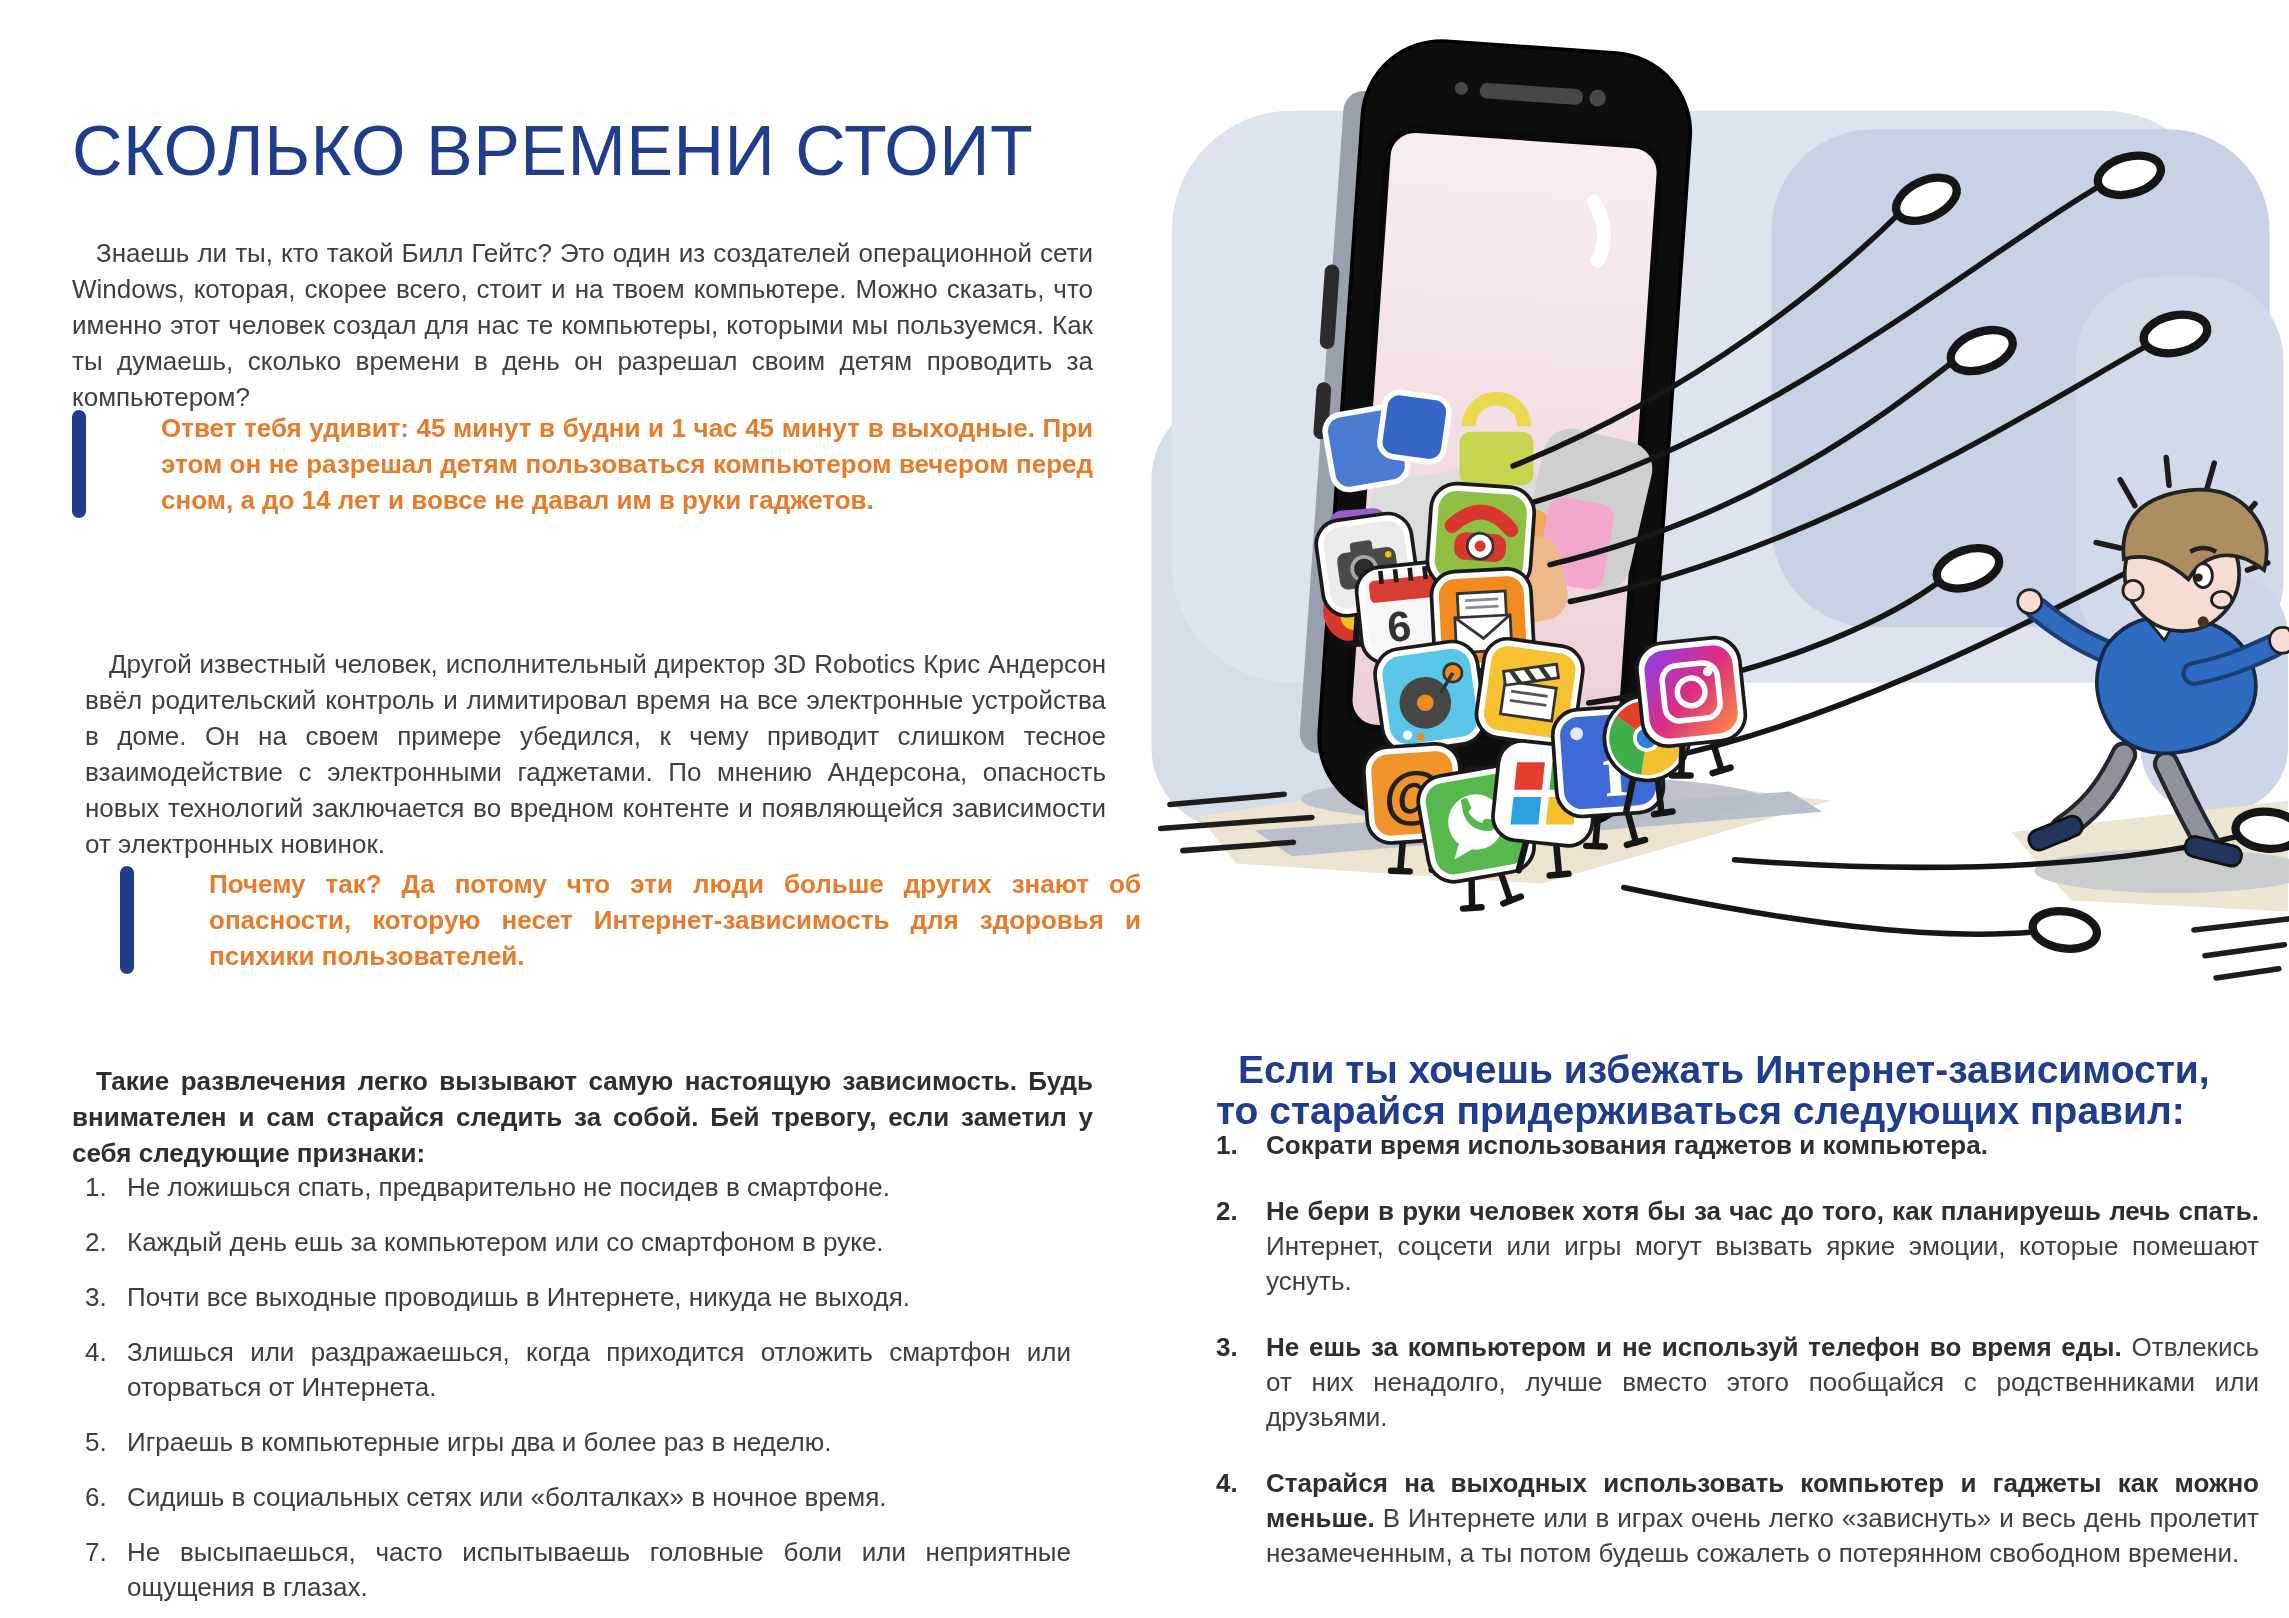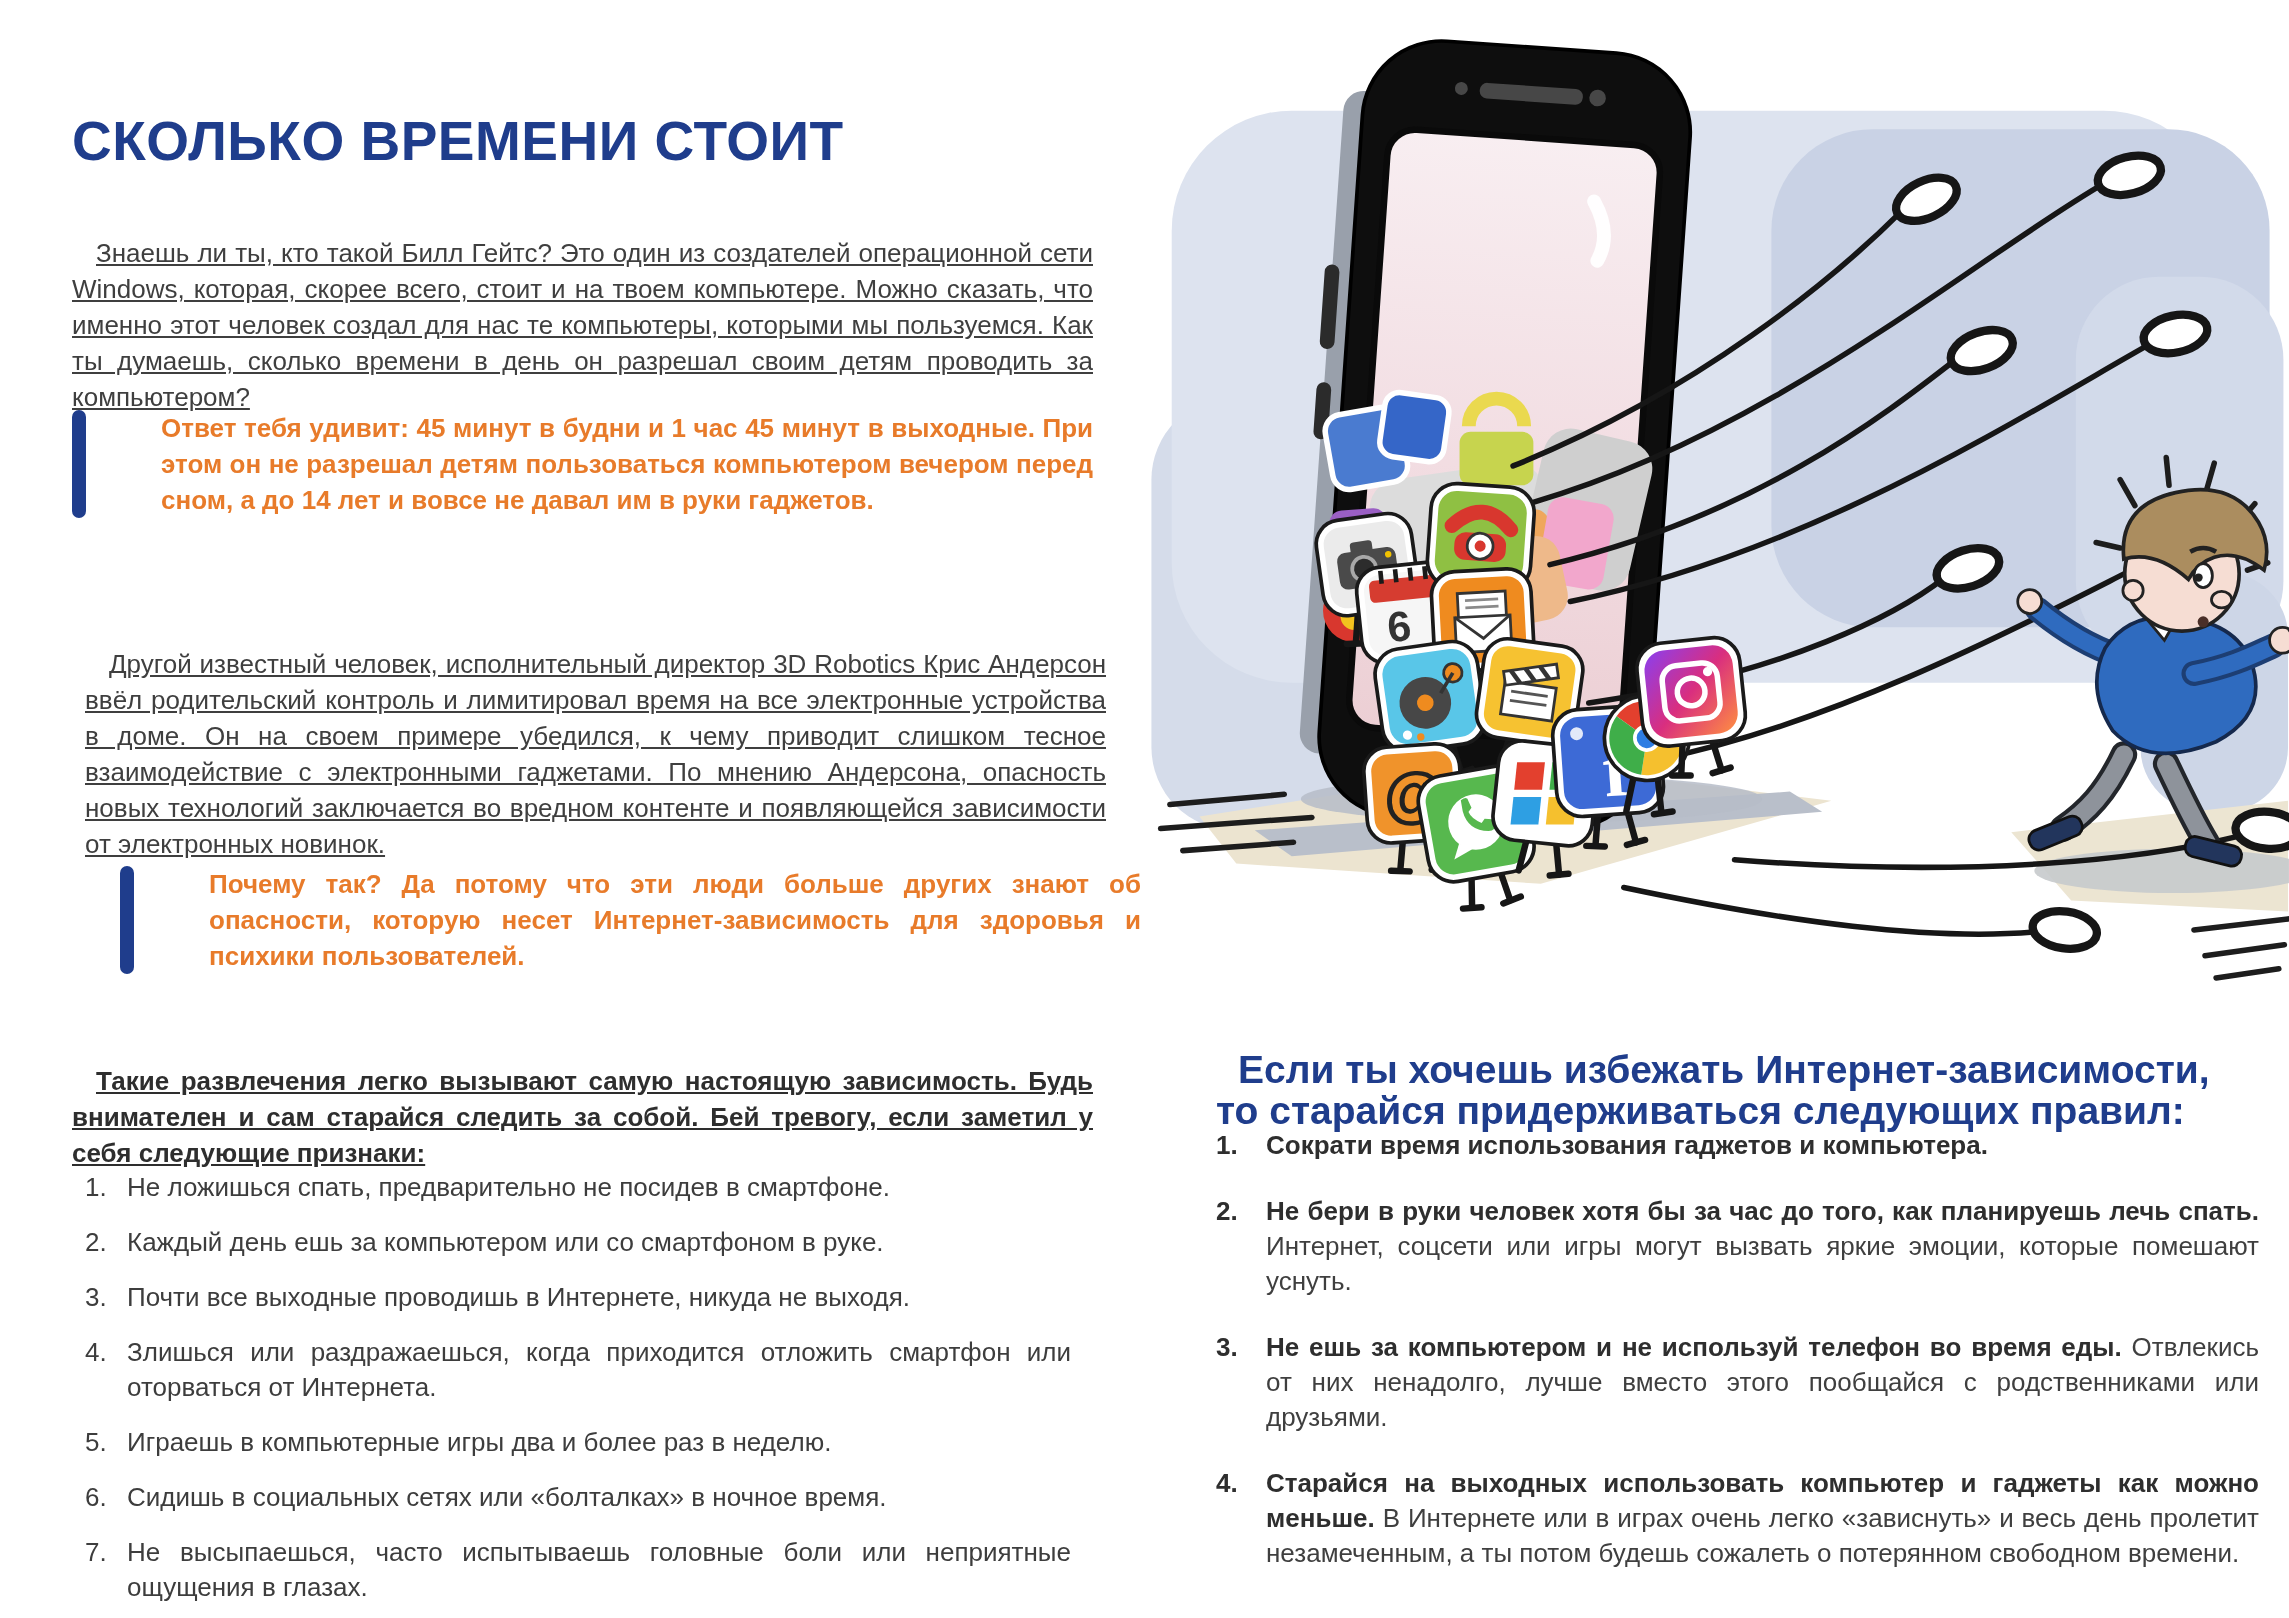--- a/index.html
+++ b/index.html
@@ -4,27 +4,27 @@
 <style>
   html,body{margin:0;padding:0;background:#ffffff;}
   .page{
     position:relative;width:2290px;height:1619px;background:#ffffff;overflow:hidden;
     font-family:"Liberation Sans","DejaVu Sans",sans-serif;color:#3d3d3d;
   }
   .abs{position:absolute;}
   
   .title{
     left:72px;top:74px;width:1034px;
-    font-size:55px;line-height:61px;font-weight:bold;letter-spacing:0.5px;
+    font-size:70px;line-height:61px;font-weight:normal;letter-spacing:0.5px;
     color:var(--blue);
   }
   .para{
     font-size:26px;line-height:36px;text-align:justify;color:#3f3f3f;
   }
-  .indent{text-indent:24px;text-decoration:underline;}
+  .indent{text-indent:24px;}
   .intro{left:72px;top:209px;width:1021px;}
   .p2{left:85px;top:620px;width:1021px;}
   .warning{left:72px;top:1037px;width:1021px;font-weight:bold;color:#2e2e2e;}
   .quote{display:flex;gap:36px;}
   .quote1{left:72px;top:410px;width:1021px;}
   .quote2{left:72px;top:866px;width:1021px;padding-left:48px;}
   .qbar{flex:none;width:14px;border-radius:8.3px;background:var(--blue);}
   .qtext{
     margin-left:39px;font-size:26px;line-height:36px;font-weight:bold;
     color:var(--orange);text-align:justify;

